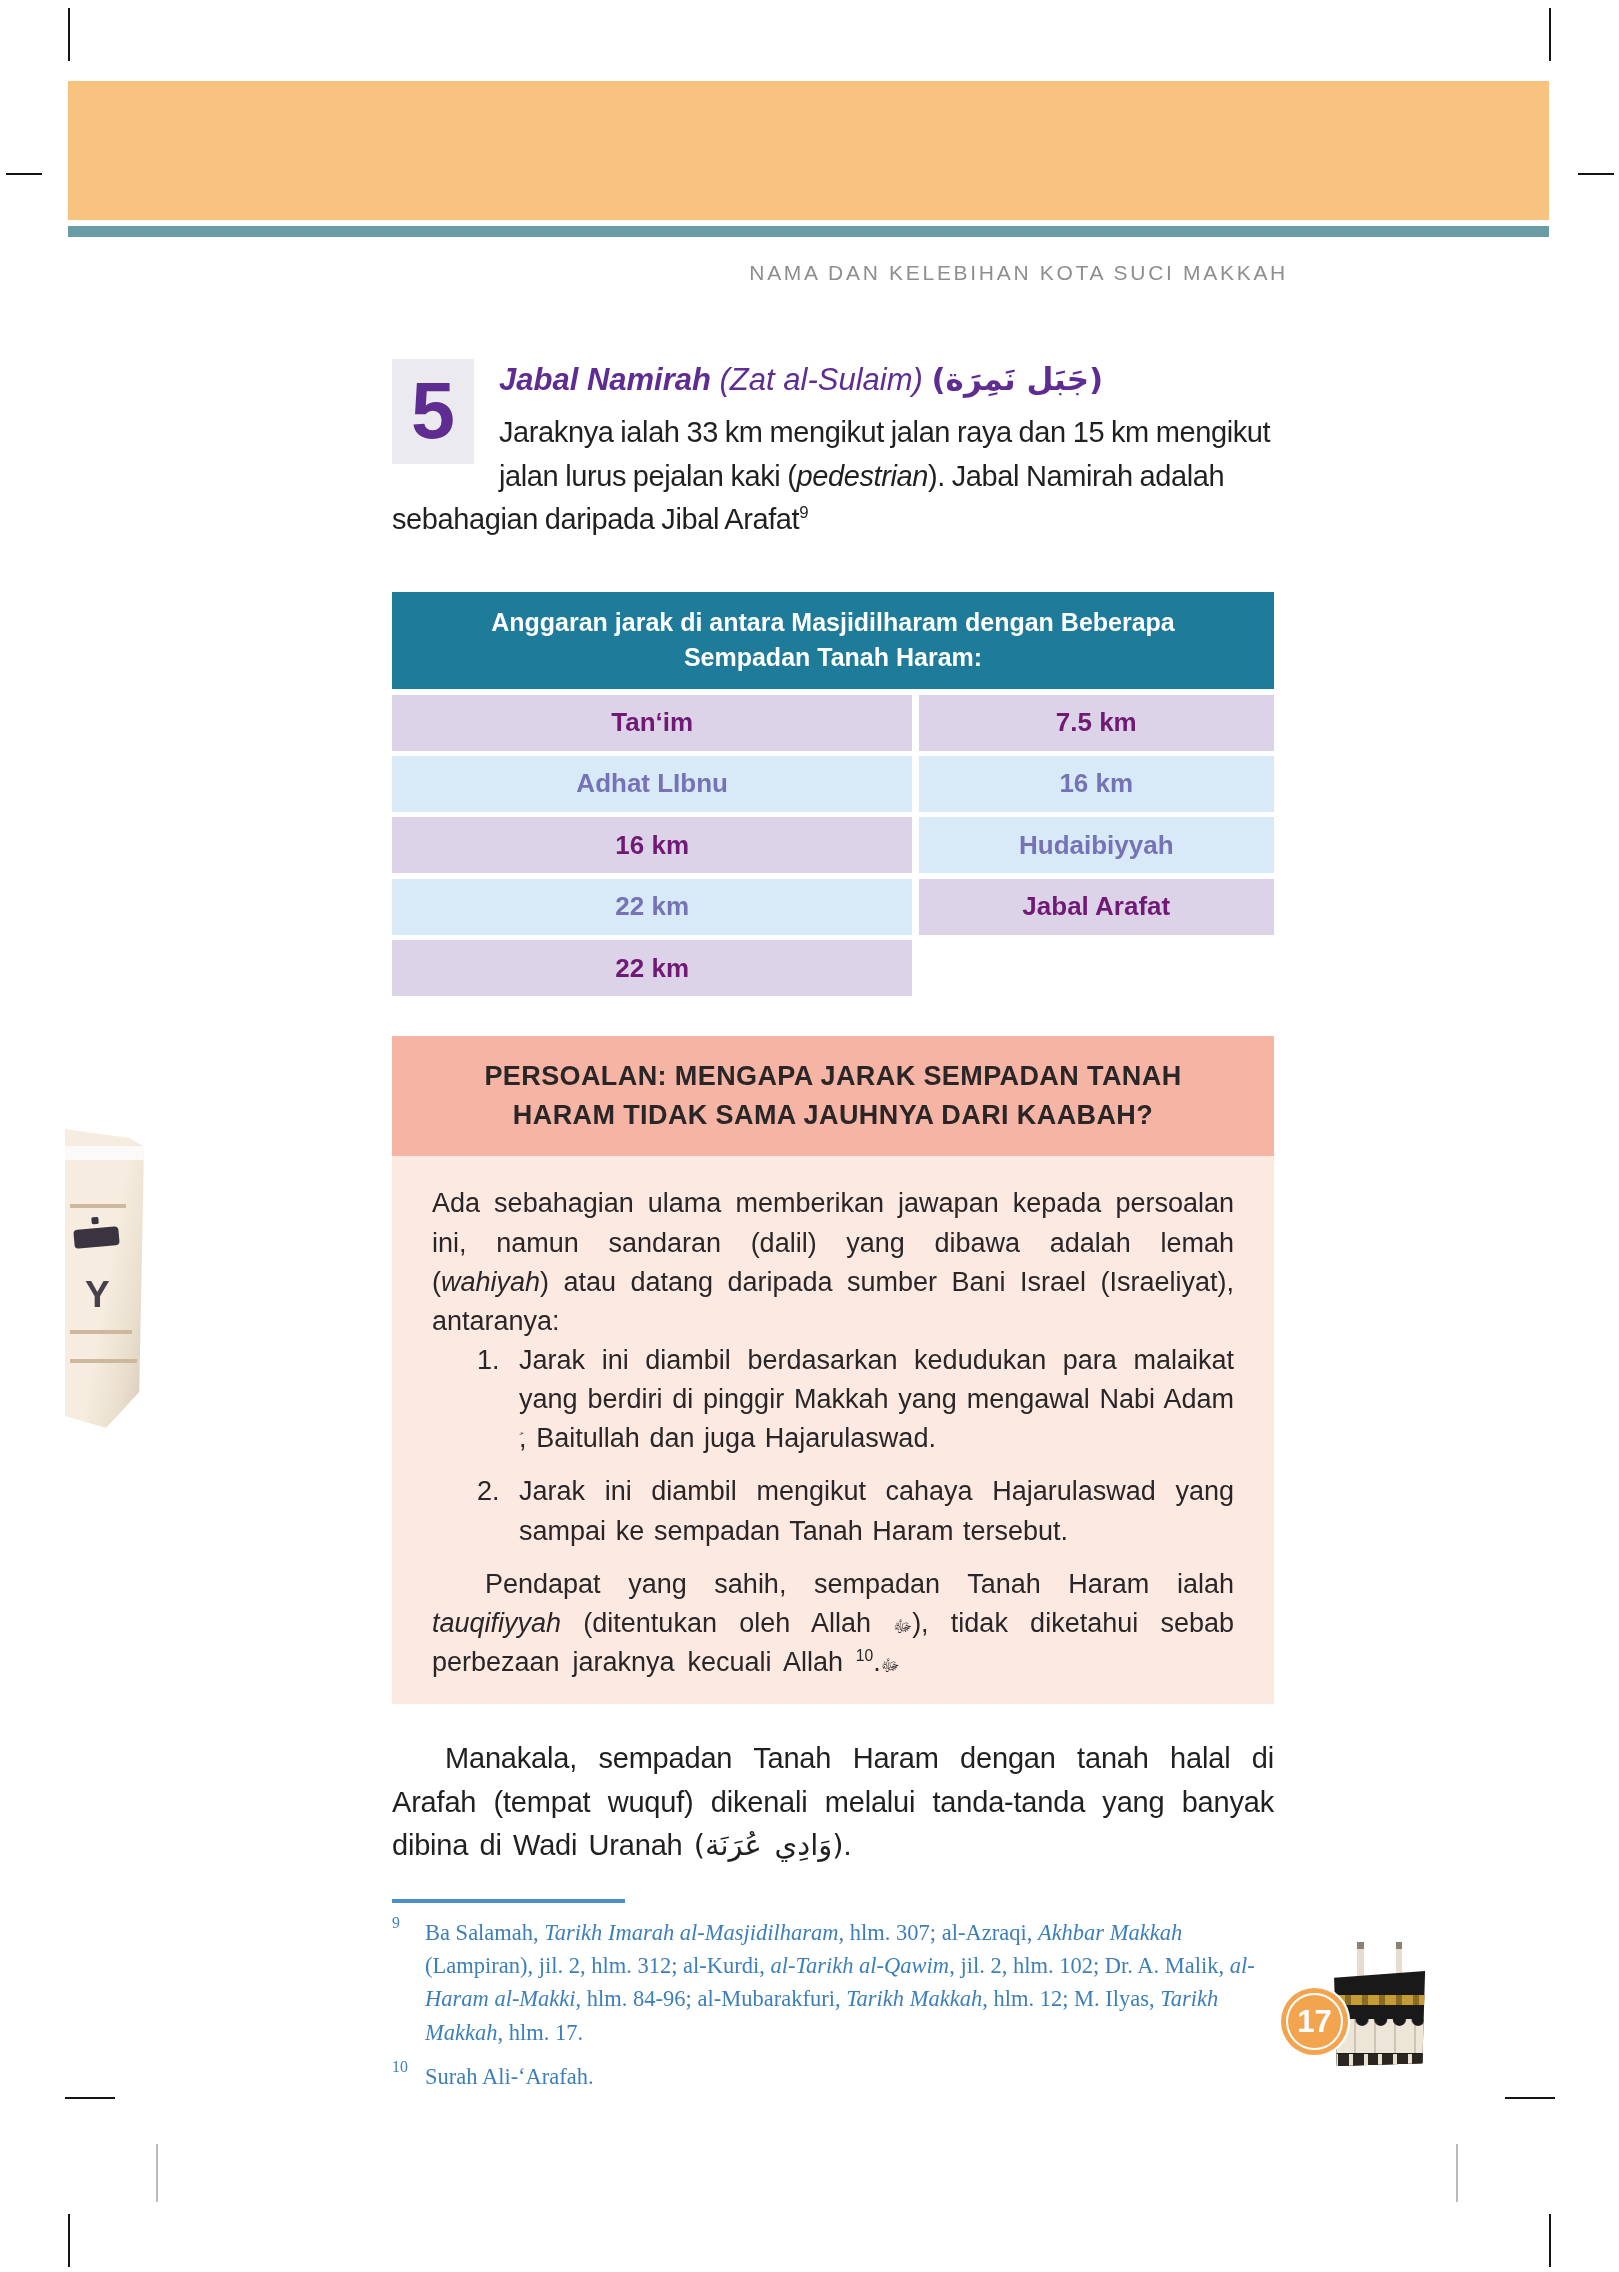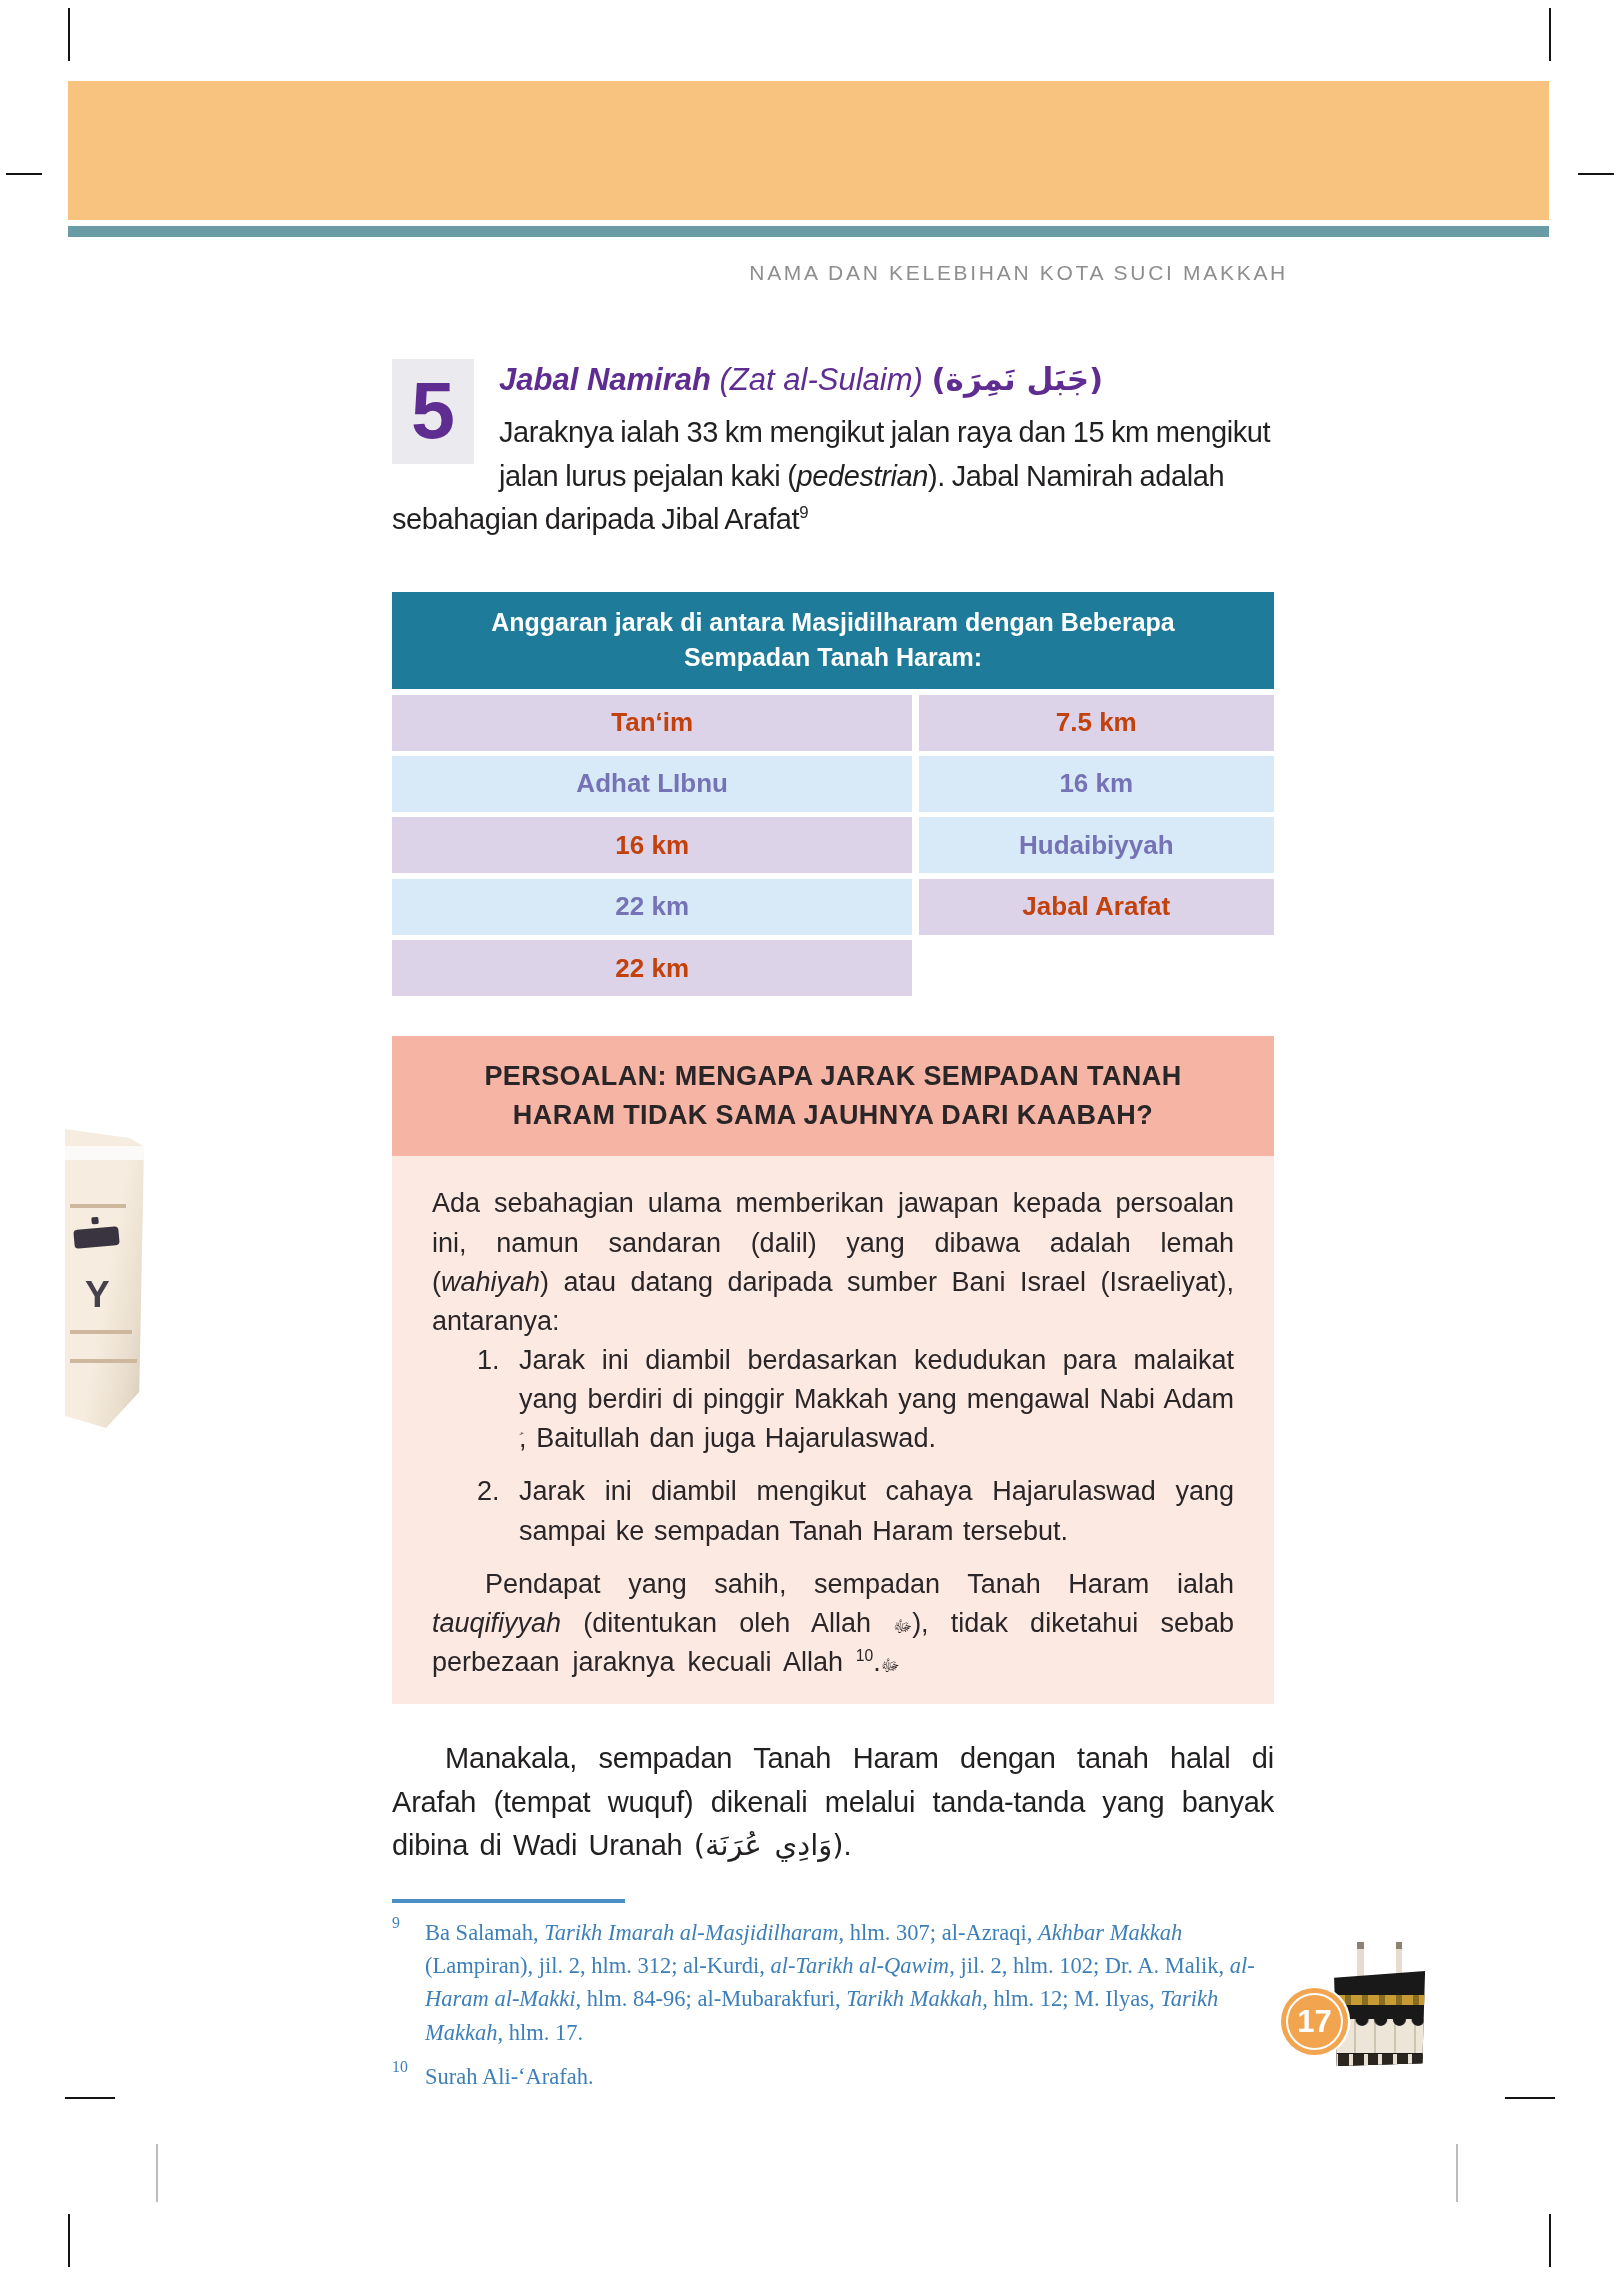--- a/index.html
+++ b/index.html
@@ -39,21 +39,21 @@
   .dist-table{margin-top:50px;clear:both;border-radius:17px;}
   .dt-header{
     background:#1E7B99;color:#ffffff;text-align:center;font-weight:bold;
     font-size:25px;line-height:1.42;padding:13.2px 68px;
   }
   .dt-body{margin-top:5.4px;display:grid;grid-template-columns:59% auto;gap:5.4px 6.2px;}
   .dt-cell{
     height:56px;display:flex;align-items:center;justify-content:center;
     font-weight:bold;font-size:26px;
   }
-  .row-a{background:#DCD3E8;color:#c2410c;}
+  .row-a{background:#DCD3E8;color:#701a75;}
   .row-b{background:#D8EAF7;color:#7672B6;}
   
   .qbox{margin-top:40px;}
   .qb-header{
     background:#F5B4A4;color:#2A2628;text-align:center;font-weight:bold;
     font-size:27px;line-height:1.45;padding:21px 62px;letter-spacing:0.4px;
   }
   .qb-body{
     background:#FCE9E1;color:#2A2628;font-size:27px;line-height:1.45;
     padding:28px 40px 22px 40px;

